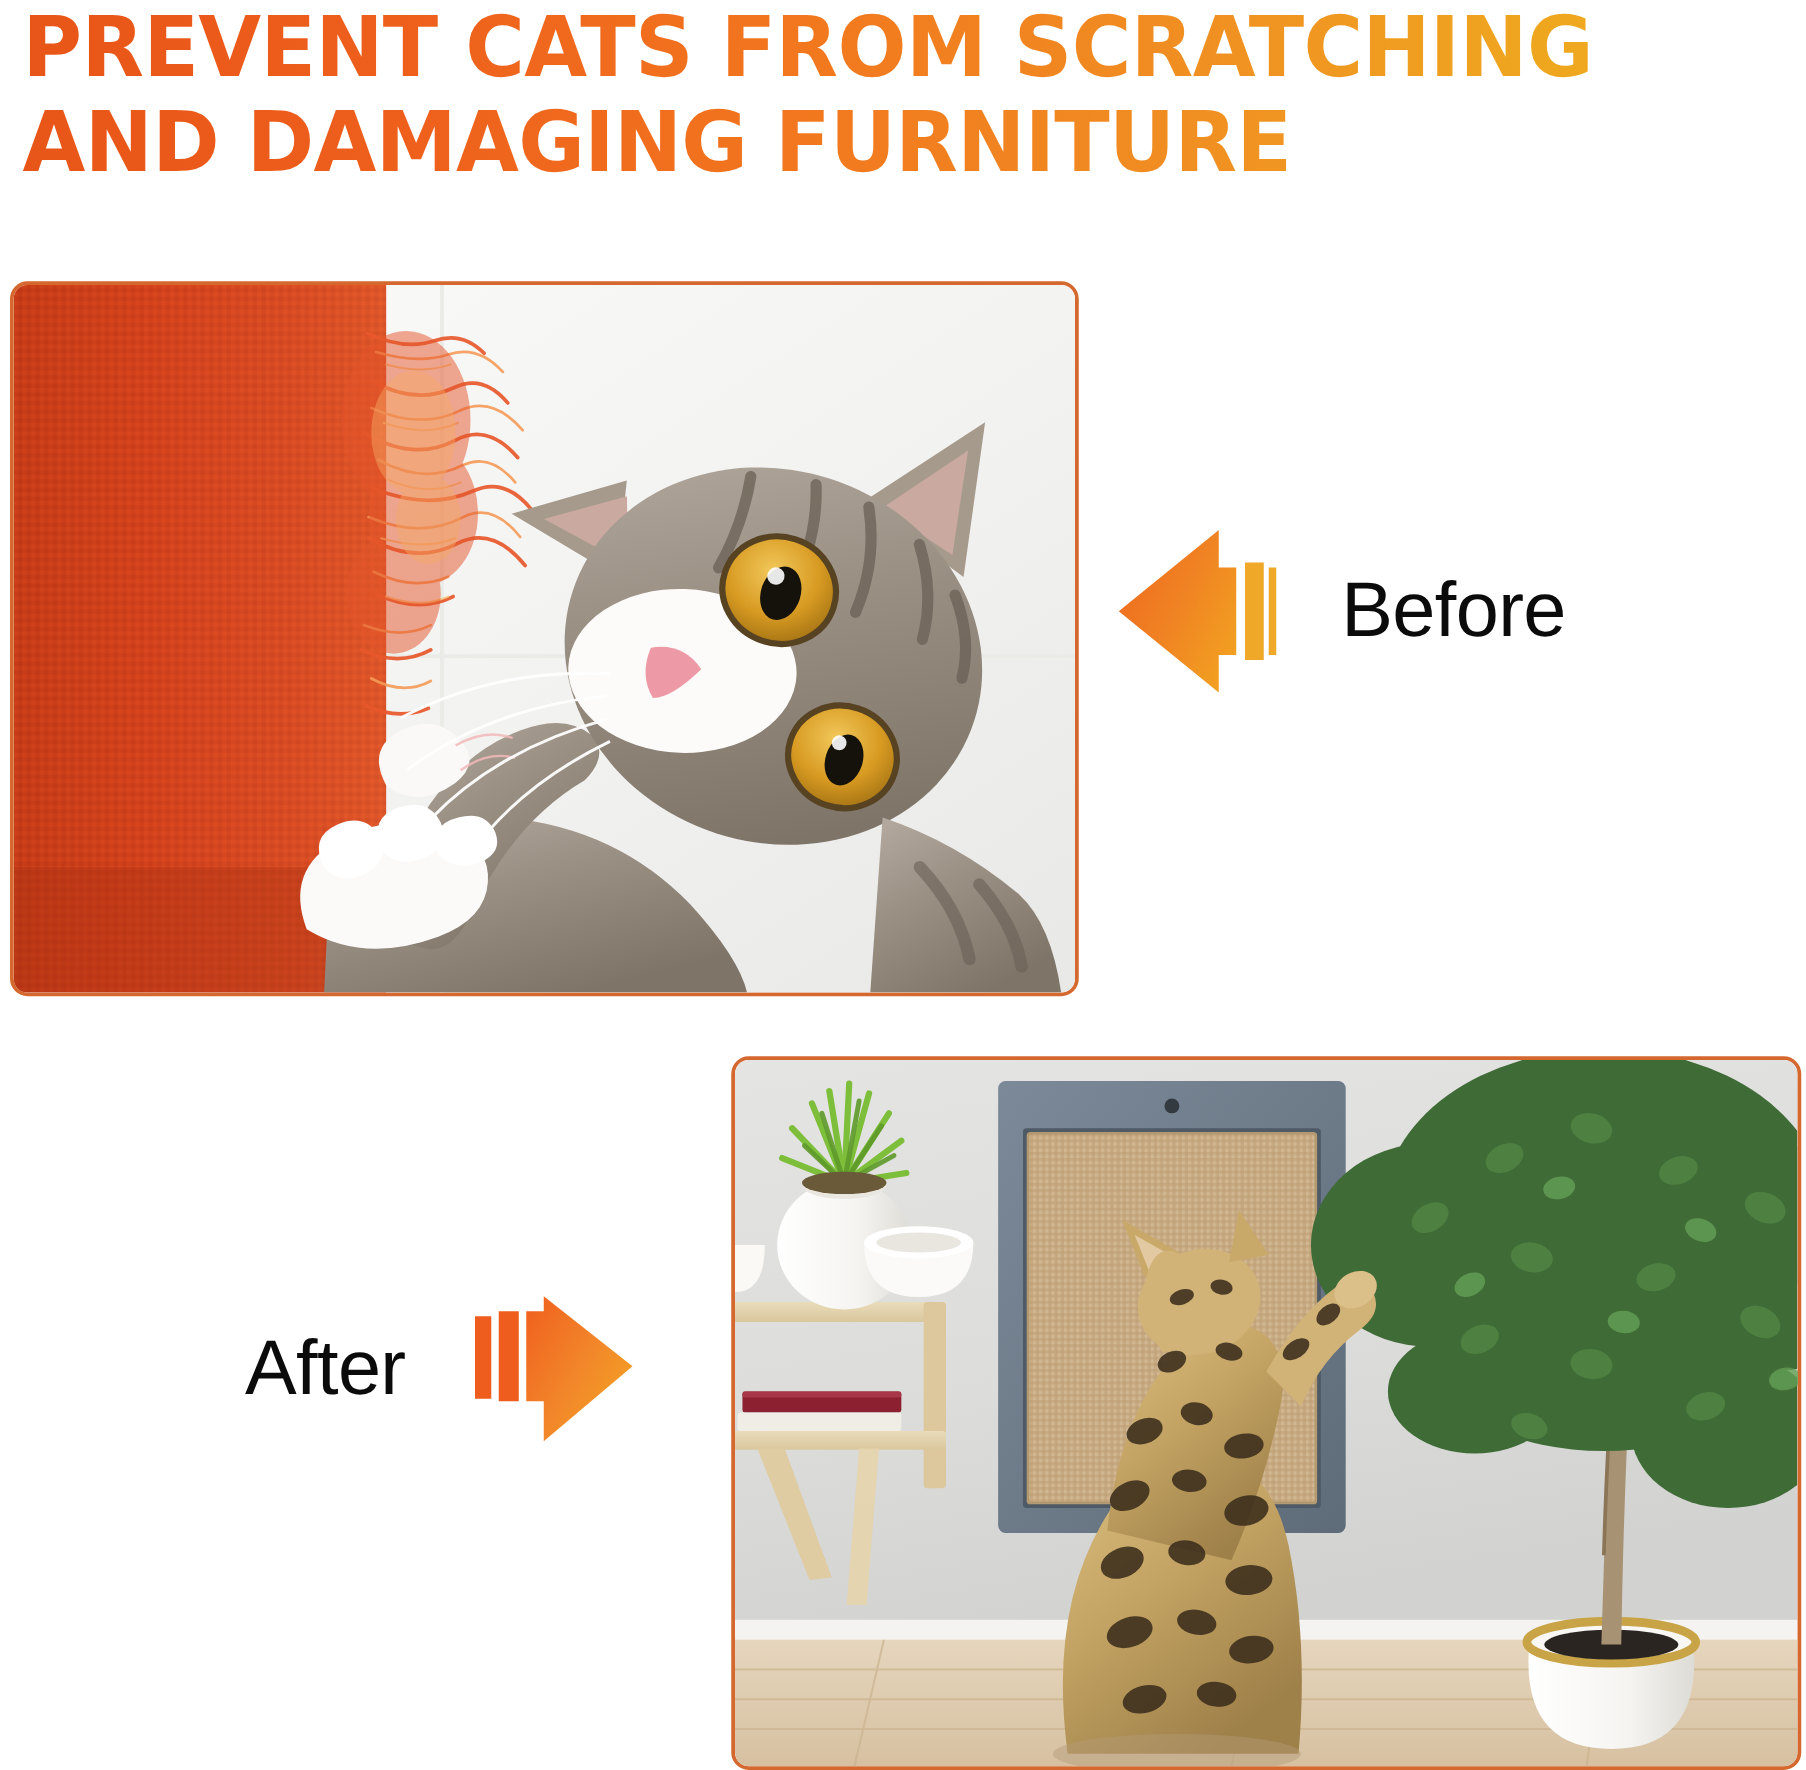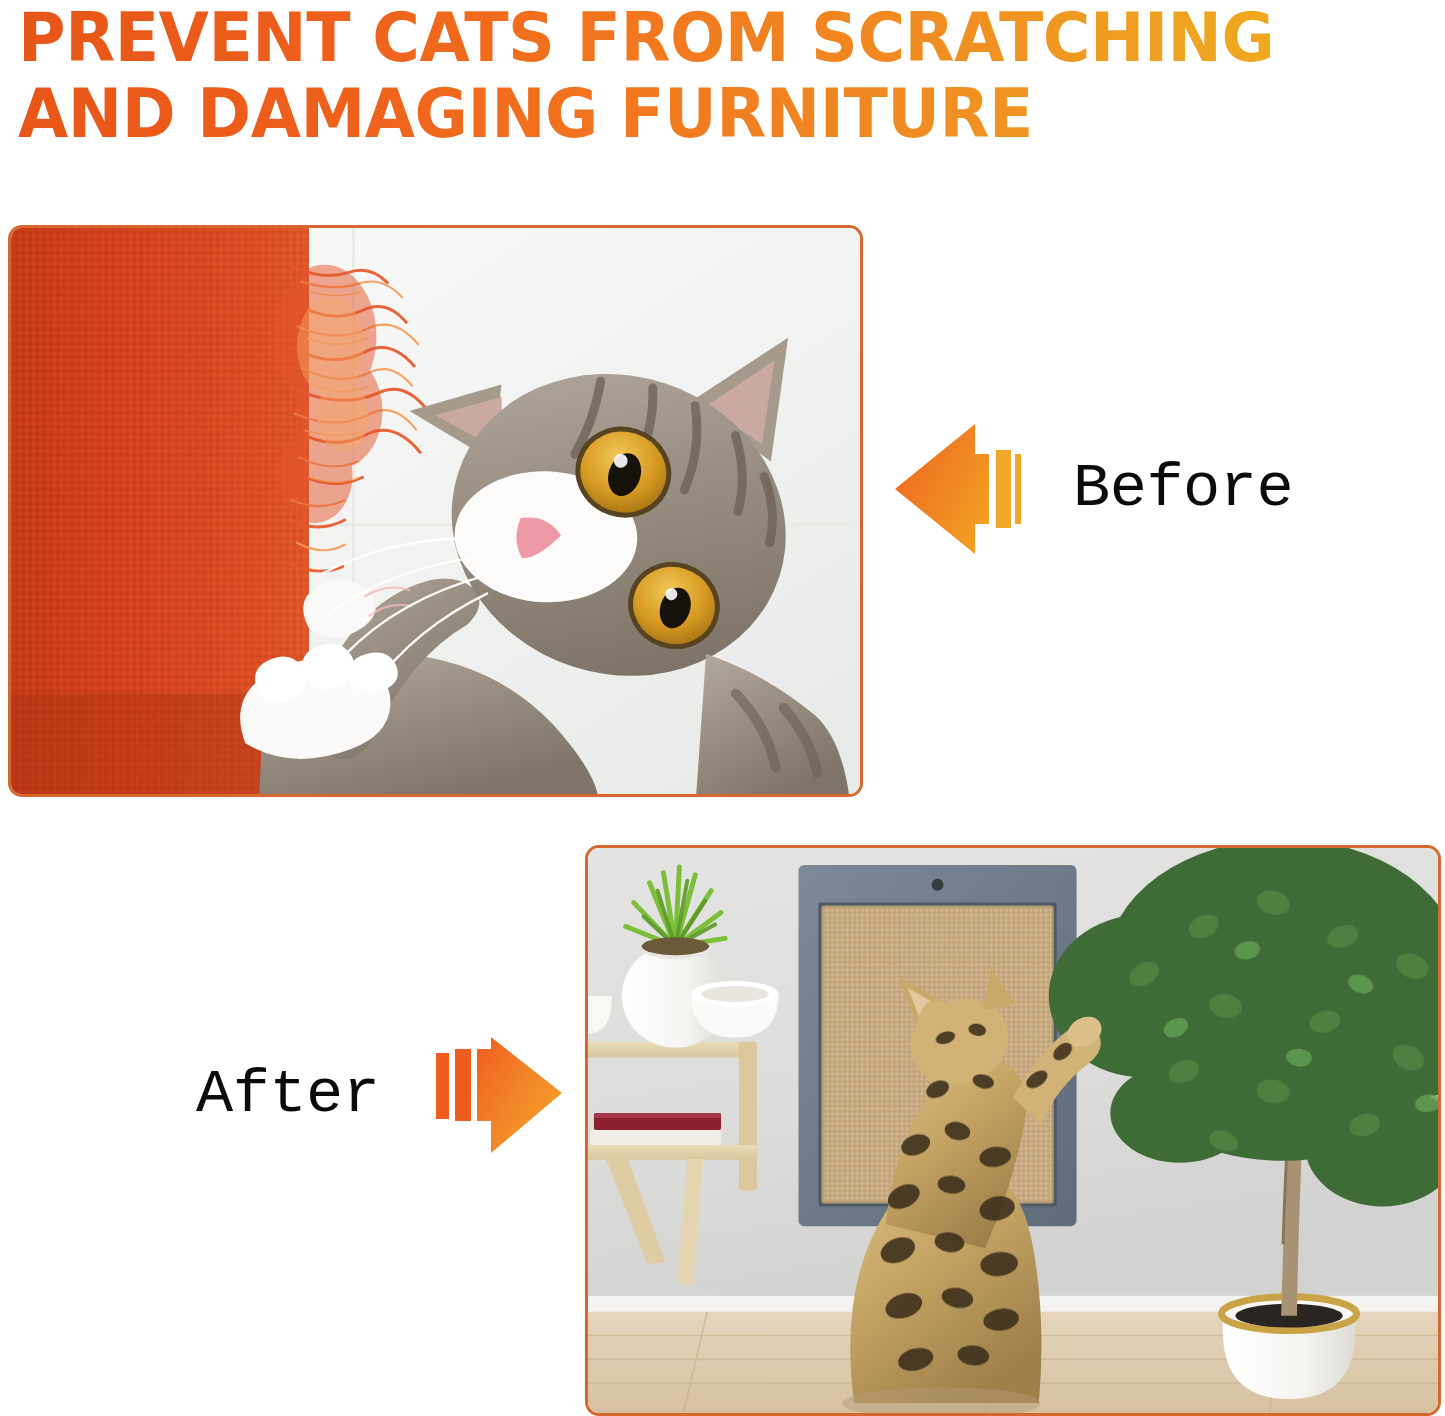--- a/index.html
+++ b/index.html
@@ -43,21 +43,21 @@
   #photo-after{left:585px;top:845px;width:856px;height:571px;}
 
   .photo svg{display:block;width:100%;height:100%;}
 
   
   .arrow-row{position:absolute;display:flex;align-items:center;}
   #before-row{left:893px;top:420px;}
   #after-row{left:196px;top:1035px;}
   .arrow-label{
     font-size:62px;font-weight:400;color:#0B0B0B;
-    font-family:Liberation Mono, monospace;
+    font-family:Liberation Sans, sans-serif;
     letter-spacing:-0.5px;line-height:1;white-space:nowrap;
   }
   #before-row .arrow-label{margin-left:52px;}
   #after-row .arrow-label{margin-right:56px;}
   .arrow-glyph{display:block;}
 </style>
 </head>
 <body>
 
 <div class="stage">

